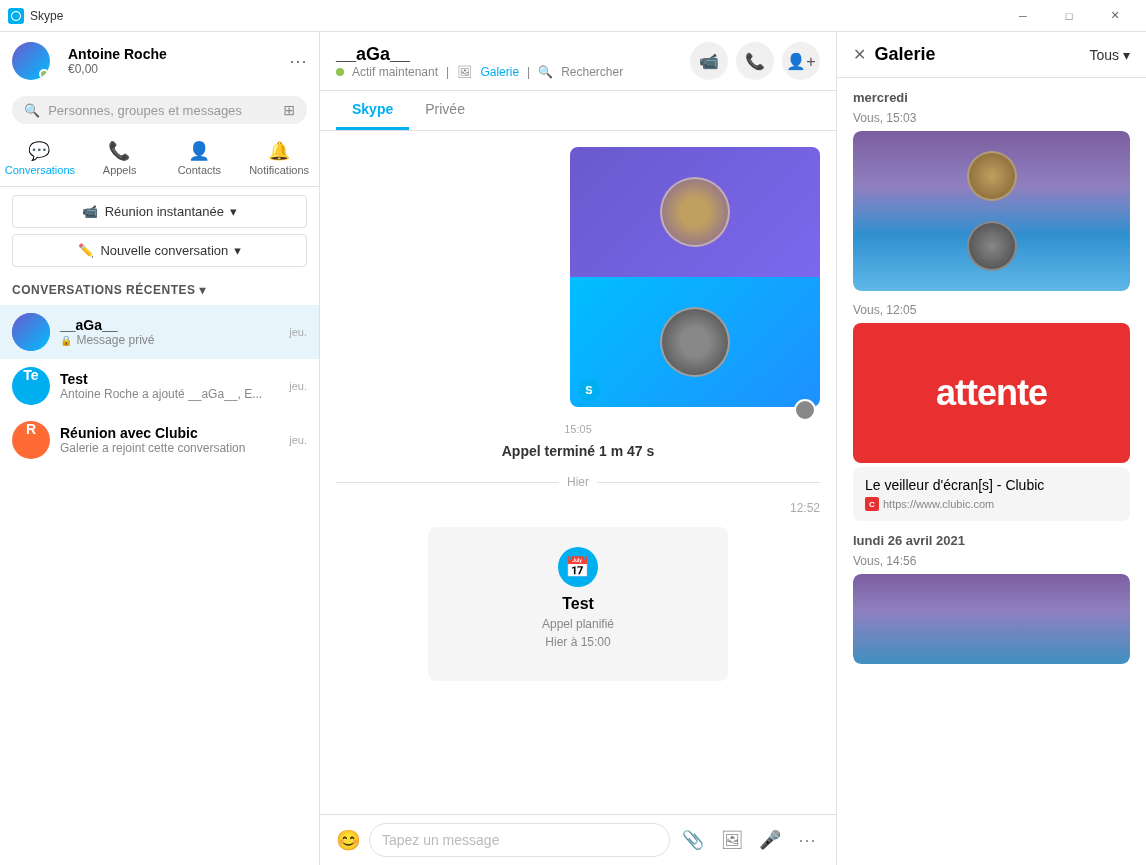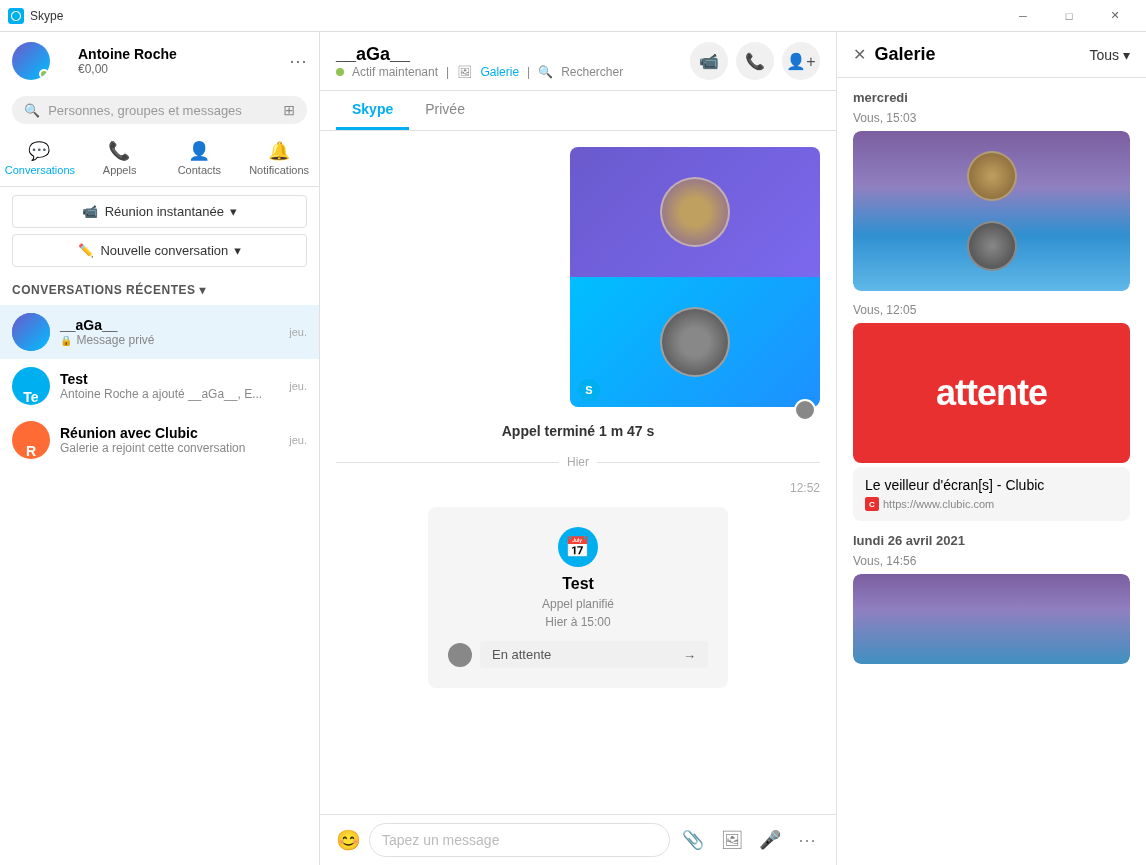--- a/index.html
+++ b/index.html
@@ -11,21 +11,21 @@
     .titlebar-icon { width: 16px; height: 16px; background: #00aff0; border-radius: 3px; display: flex; align-items: center; justify-content: center; }
     .titlebar-controls { display: flex; gap: 0; }
     .titlebar-btn { width: 46px; height: 32px; display: flex; align-items: center; justify-content: center; font-size: 11px; cursor: pointer; color: #666; background: transparent; border: none; }
 
     
     .main-container { display: flex; flex: 1; overflow: hidden; }
 
     
     .sidebar { width: 320px; border-right: 1px solid #e0e0e0; display: flex; flex-direction: column; background: #fff; }
 
-    .sidebar-profile { display: flex; align-items: center; padding: 10px 12px; gap: 28px; }
+    .sidebar-profile { display: flex; align-items: center; padding: 10px 12px; gap: 18px; }
     .avatar { width: 38px; height: 38px; border-radius: 50%; background: #888; flex-shrink: 0; position: relative; overflow: hidden; }
     .avatar-status { width: 10px; height: 10px; background: #92c353; border-radius: 50%; position: absolute; bottom: 1px; right: 1px; border: 2px solid #fff; }
     .profile-name { font-size: 14px; font-weight: 600; color: #000; flex: 1; }
     .profile-credit { font-size: 12px; color: #666; }
     .profile-more { font-size: 18px; color: #666; cursor: pointer; }
 
     .search-bar { margin: 6px 12px; background: #f0f0f0; border-radius: 20px; display: flex; align-items: center; padding: 6px 12px; gap: 8px; }
     .search-icon-small { color: #888; font-size: 13px; }
     .search-input { border: none; background: transparent; outline: none; font-size: 13px; color: #333; flex: 1; }
     .search-input::placeholder { color: #999; }
@@ -39,21 +39,21 @@
     .nav-tab-label { font-size: 11px; color: #666; }
 
     .action-buttons { padding: 8px 12px; display: flex; flex-direction: column; gap: 6px; }
     .action-btn { display: flex; align-items: center; justify-content: center; gap: 6px; padding: 8px; border: 1px solid #e0e0e0; border-radius: 4px; cursor: pointer; font-size: 13px; color: #333; background: #fff; }
 
     .conversations-header { display: flex; align-items: center; padding: 8px 12px; gap: 4px; font-size: 12px; font-weight: 600; color: #555; text-transform: uppercase; letter-spacing: 0.5px; cursor: pointer; }
 
     .conversation-list { flex: 1; overflow-y: auto; }
     .conv-item { display: flex; align-items: center; padding: 8px 12px; gap: 10px; cursor: pointer; }
     .conv-item.active { background: #e8f4fb; }
-    .conv-avatar { width: 38px; height: 38px; border-radius: 50%; background: #ccc; flex-shrink: 0; display: flex; align-items: flex-end; justify-content: center; font-size: 14px; font-weight: 600; color: #fff; }
+    .conv-avatar { width: 38px; height: 38px; border-radius: 50%; background: #ccc; flex-shrink: 0; display: flex; align-items: flex-start; justify-content: center; font-size: 14px; font-weight: 600; color: #fff; }
     .conv-info { flex: 1; min-width: 0; }
     .conv-name { font-size: 14px; font-weight: 600; color: #000; }
     .conv-preview { font-size: 12px; color: #888; white-space: nowrap; overflow: hidden; text-overflow: ellipsis; display: flex; align-items: center; gap: 4px; }
     .conv-time { font-size: 11px; color: #aaa; flex-shrink: 0; }
     .lock-icon { font-size: 10px; }
 
     
     .chat-area { flex: 1; display: flex; flex-direction: column; background: #fff; }
 
     .chat-header { padding: 10px 16px; border-bottom: 1px solid #e0e0e0; display: flex; align-items: center; justify-content: space-between; }
@@ -279,44 +279,38 @@
             </div>
             <div class="video-bottom" style="position:relative;">
               <div class="video-avatar-bottom" style="width:70px;height:70px;border-radius:50%;background:radial-gradient(circle,#888 30%,#444 100%);border:2px solid rgba(255,255,255,0.4);"></div>
               <div style="position:absolute;bottom:6px;left:8px;width:22px;height:22px;background:#00aff0;border-radius:50%;display:flex;align-items:center;justify-content:center;color:white;font-size:11px;font-weight:700;">S</div>
             </div>
           </div>
           <div style="position:absolute;bottom:-6px;right:4px;width:22px;height:22px;background:#888;border-radius:50%;border:2px solid #fff;"></div>
         </div>
       </div>
 
+      <div class="msg-timestamp">15:05</div>
       <div style="text-align:center;font-size:14px;color:#333;font-weight:600;margin-bottom:16px;">
         <span>Appel terminé</span>
         <span> </span>
         <span>1 m 47 s</span>
       </div>
 
       <div class="divider-line">
         <span>Hier</span>
       </div>
 
       <div style="text-align:right;font-size:12px;color:#aaa;margin-bottom:4px;">12:52</div>
       <div style="display:flex;justify-content:center;">
         <div class="scheduled-card">
           <div class="scheduled-icon">📅</div>
           <div class="scheduled-title">Test</div>
           <div class="scheduled-desc">Appel planifié</div>
           <div class="scheduled-time">Hier à 15:00</div>
-          <div class="scheduled-footer">
-            <div class="scheduled-avatar-sm" style="background:#888;"></div>
-            <div class="scheduled-btn">
-              <span>En attente</span>
-              <span>→</span>
-            </div>
-          </div>
         </div>
       </div>
     </div>
 
     <div class="chat-input-area">
       <span class="input-emoji">😊</span>
       <input class="chat-input" type="text" placeholder="Tapez un message" style="">
       <span class="input-btn">📎</span>
       <span class="input-btn">🖼</span>
       <span class="input-btn">🎤</span>

